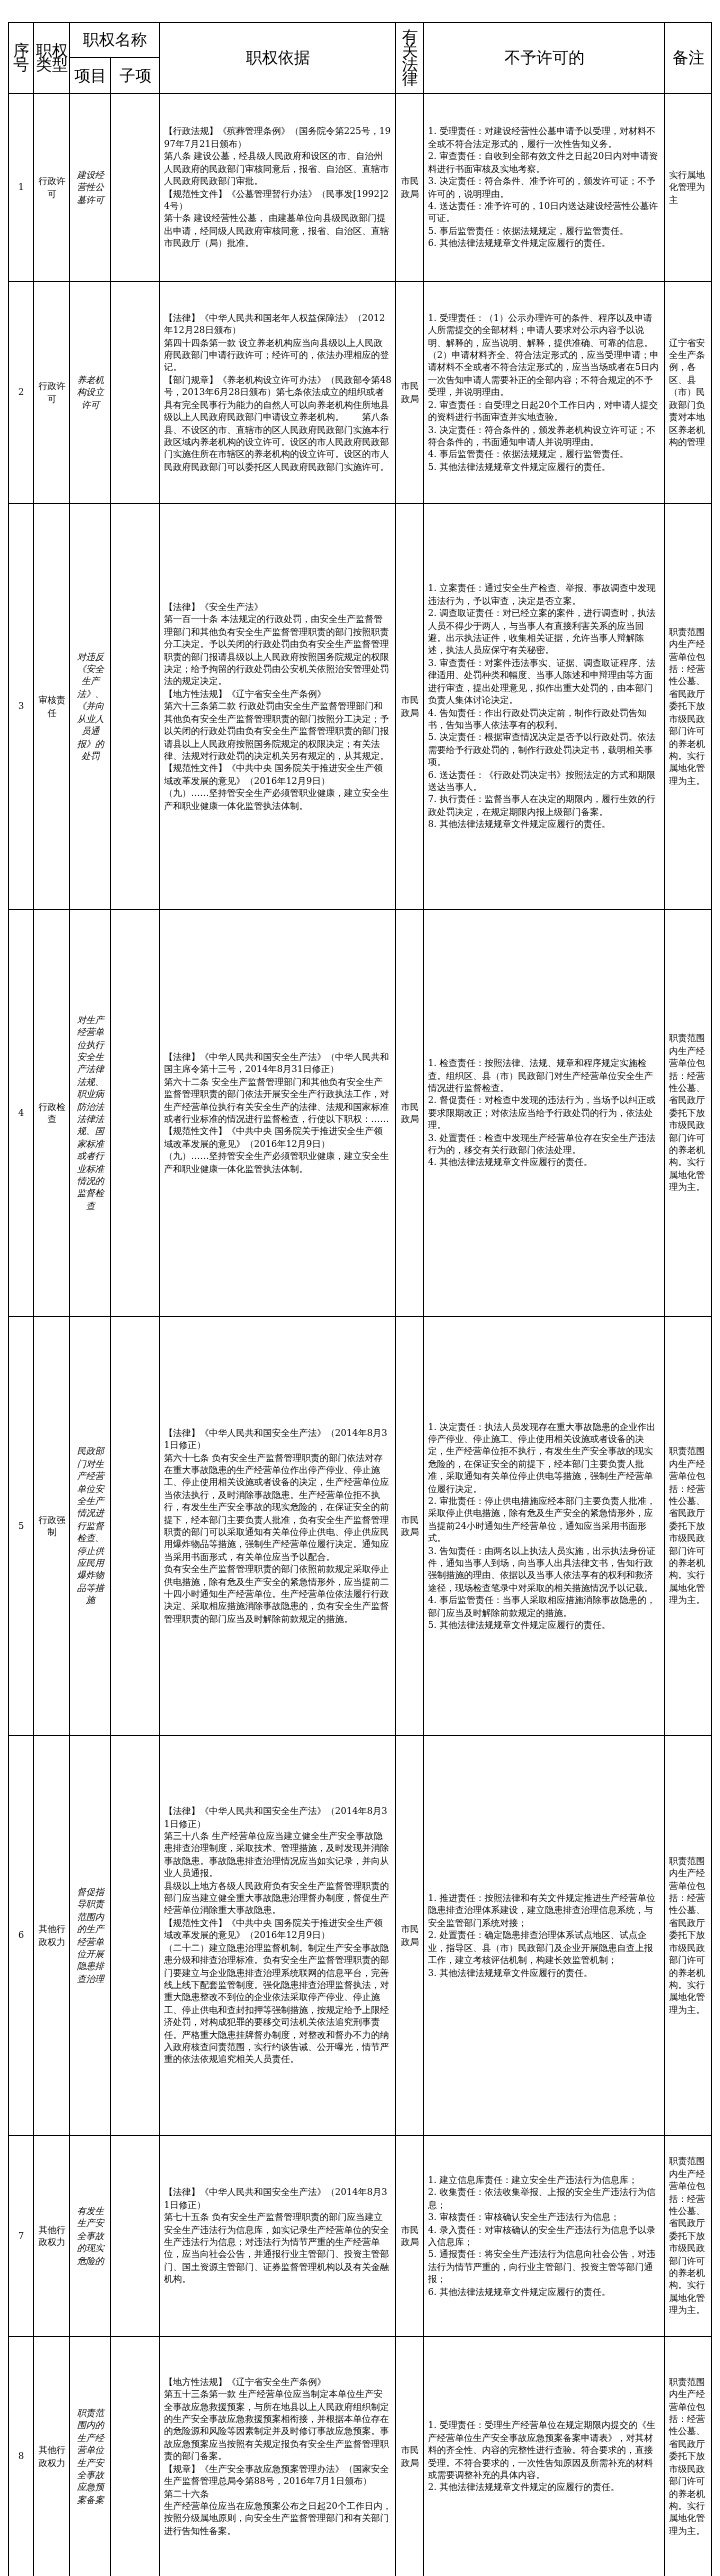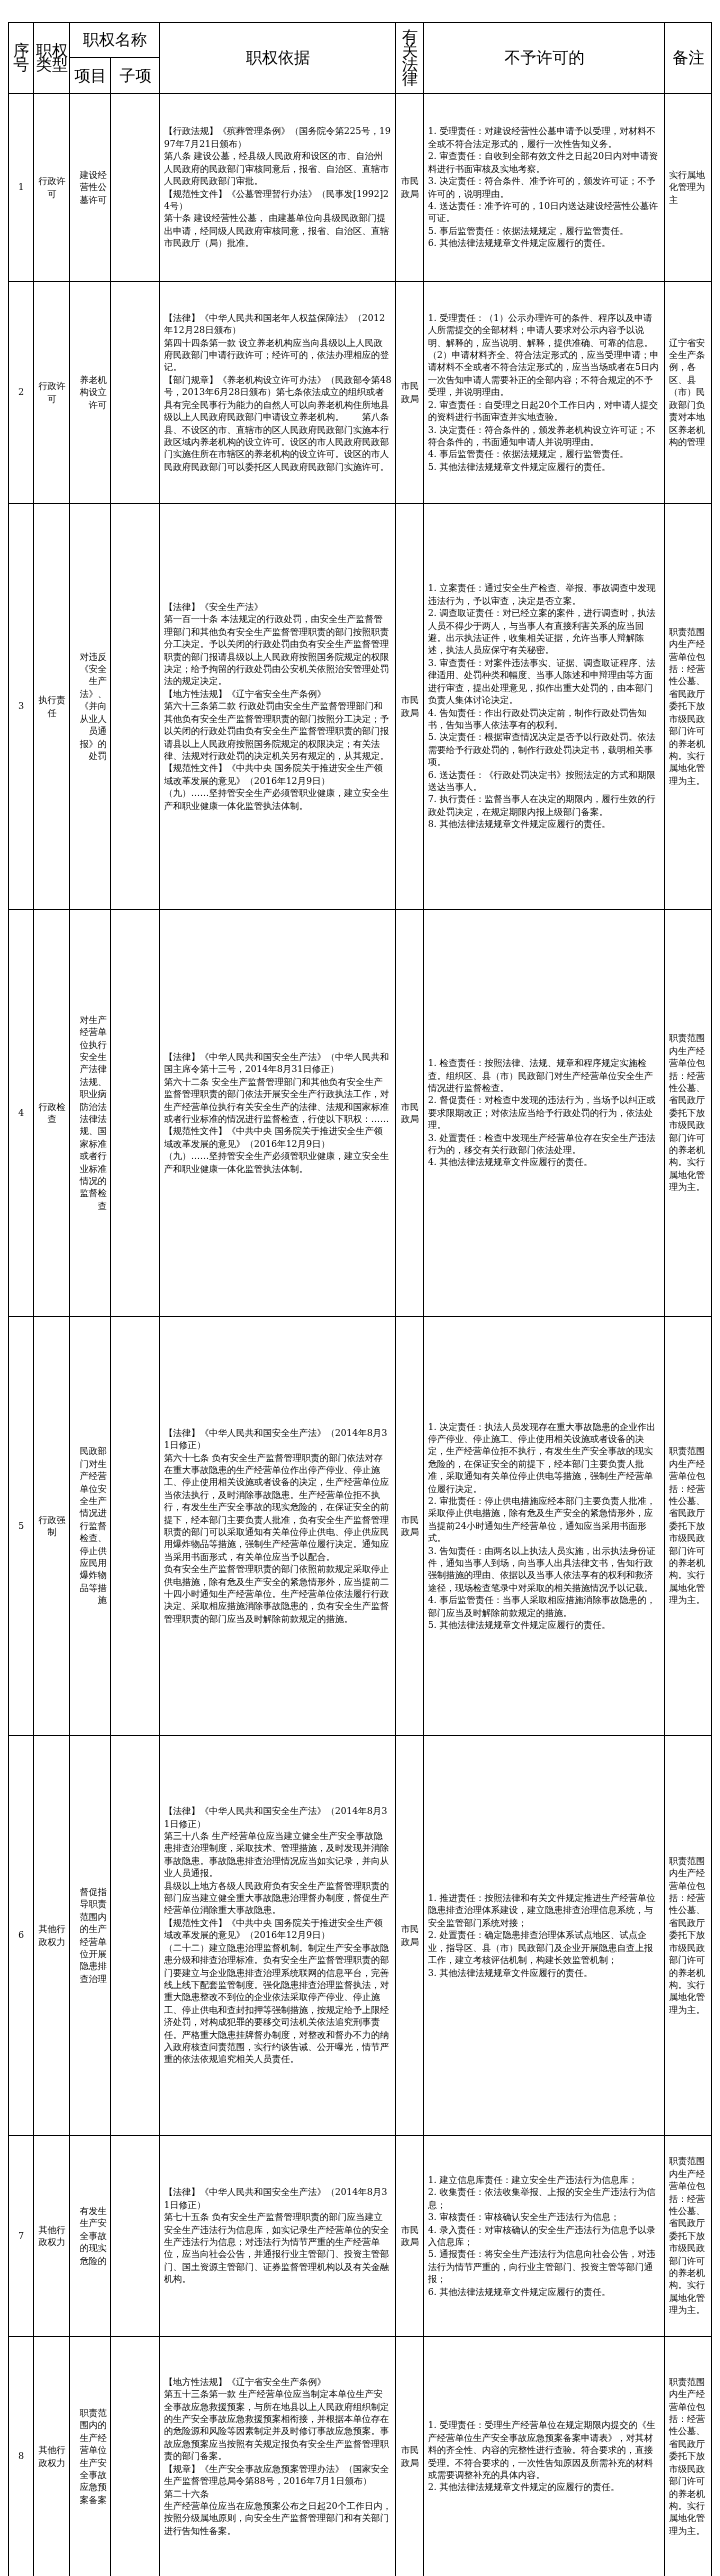--- a/index.html
+++ b/index.html
@@ -29,21 +29,21 @@
     text-align:center;
     padding:0.7px 1.5px;
     line-height:14px;
   }
   .prl td{
     font-size:9px;
     line-height:12.4px;
     padding:1.5px 3.6px;
   }
   .c-seq,.c-type,.c-subject{text-align:center;padding:1.5px 1.5px;}
-  .c-item{text-align:right;padding:1.5px 2.9px;}
+  .c-item{text-align:center;padding:1.5px 2.9px;font-style:italic;}
   .c-subitem{padding:0;}
   .c-basis,.c-duty,.c-note{white-space:pre-wrap;text-align:left;margin-left:44px;}
   tr.hh1{height:35px;} tr.hh2{height:36px;}
   tr.r1{height:188px;} tr.r2{height:222px;} tr.r3{height:406px;} tr.r4{height:407px;}
   tr.r5{height:419px;} tr.r6{height:400px;} tr.r7{height:201px;} tr.r8{height:240px;}
 </style>
 </head>
 <body>
 
 <div class="page">
@@ -103,21 +103,21 @@
         <td class="c-subject">市民政局</td>
         <td class="c-duty">1. 受理责任：（1）公示办理许可的条件、程序以及申请人所需提交的全部材料；申请人要求对公示内容予以说明、解释的，应当说明、解释，提供准确、可靠的信息。（2）申请材料齐全、符合法定形式的，应当受理申请；申请材料不全或者不符合法定形式的，应当当场或者在5日内一次告知申请人需要补正的全部内容；不符合规定的不予受理，并说明理由。
 2. 审查责任：自受理之日起20个工作日内，对申请人提交的资料进行书面审查并实地查验。
 3. 决定责任：符合条件的，颁发养老机构设立许可证；不符合条件的，书面通知申请人并说明理由。
 4. 事后监管责任：依据法规规定，履行监管责任。
 5. 其他法律法规规章文件规定应履行的责任。</td>
         <td class="c-note">辽宁省安全生产条例，各区、县（市）民政部门负责对本地区养老机构的管理</td>
       </tr>
       <tr class="r3">
         <td class="c-seq">3</td>
-        <td class="c-type">执行责任</td>
+        <td class="c-type">审核责任</td>
         <td class="c-item">对违反《安全生产法》、《并向从业人员通报》的处罚</td>
         <td class="c-subitem"></td>
         <td class="c-basis">【法律】《安全生产法》
 第一百一十条 本法规定的行政处罚，由安全生产监督管理部门和其他负有安全生产监督管理职责的部门按照职责分工决定。予以关闭的行政处罚由负有安全生产监督管理职责的部门报请县级以上人民政府按照国务院规定的权限决定；给予拘留的行政处罚由公安机关依照治安管理处罚法的规定决定。
 【地方性法规】《辽宁省安全生产条例》
 第六十三条第二款 行政处罚由安全生产监督管理部门和其他负有安全生产监督管理职责的部门按照分工决定；予以关闭的行政处罚由负有安全生产监督管理职责的部门报请县以上人民政府按照国务院规定的权限决定；有关法律、法规对行政处罚的决定机关另有规定的，从其规定。
 【规范性文件】《中共中央 国务院关于推进安全生产领域改革发展的意见》（2016年12月9日）
 （九）……坚持管安全生产必须管职业健康，建立安全生产和职业健康一体化监管执法体制。</td>
         <td class="c-subject">市民政局</td>
         <td class="c-duty">1. 立案责任：通过安全生产检查、举报、事故调查中发现违法行为，予以审查，决定是否立案。

